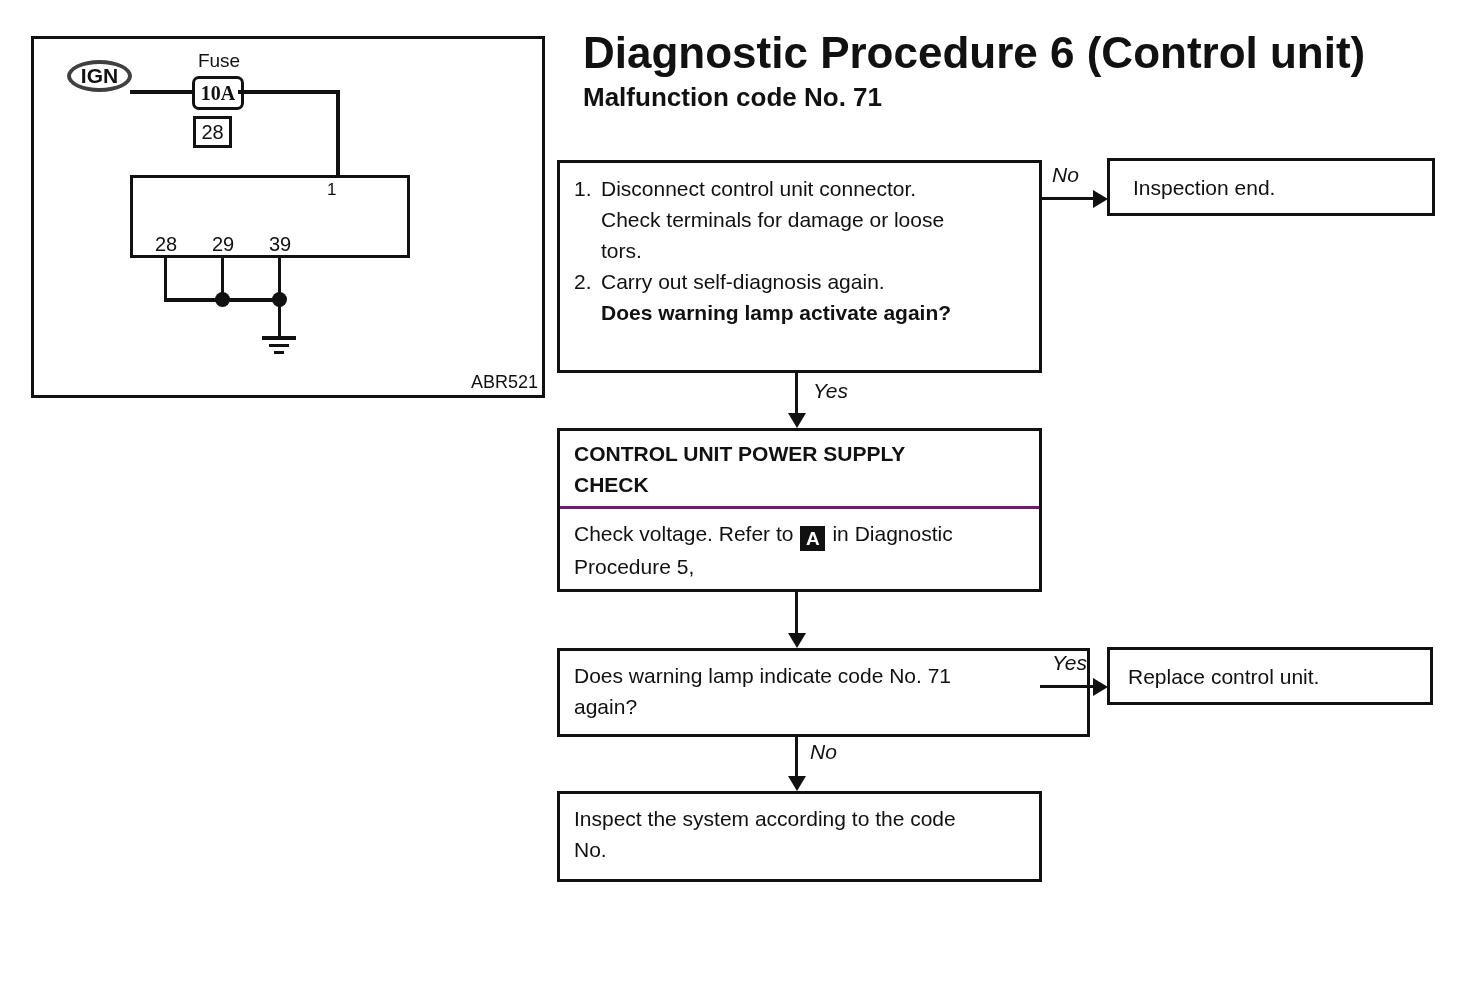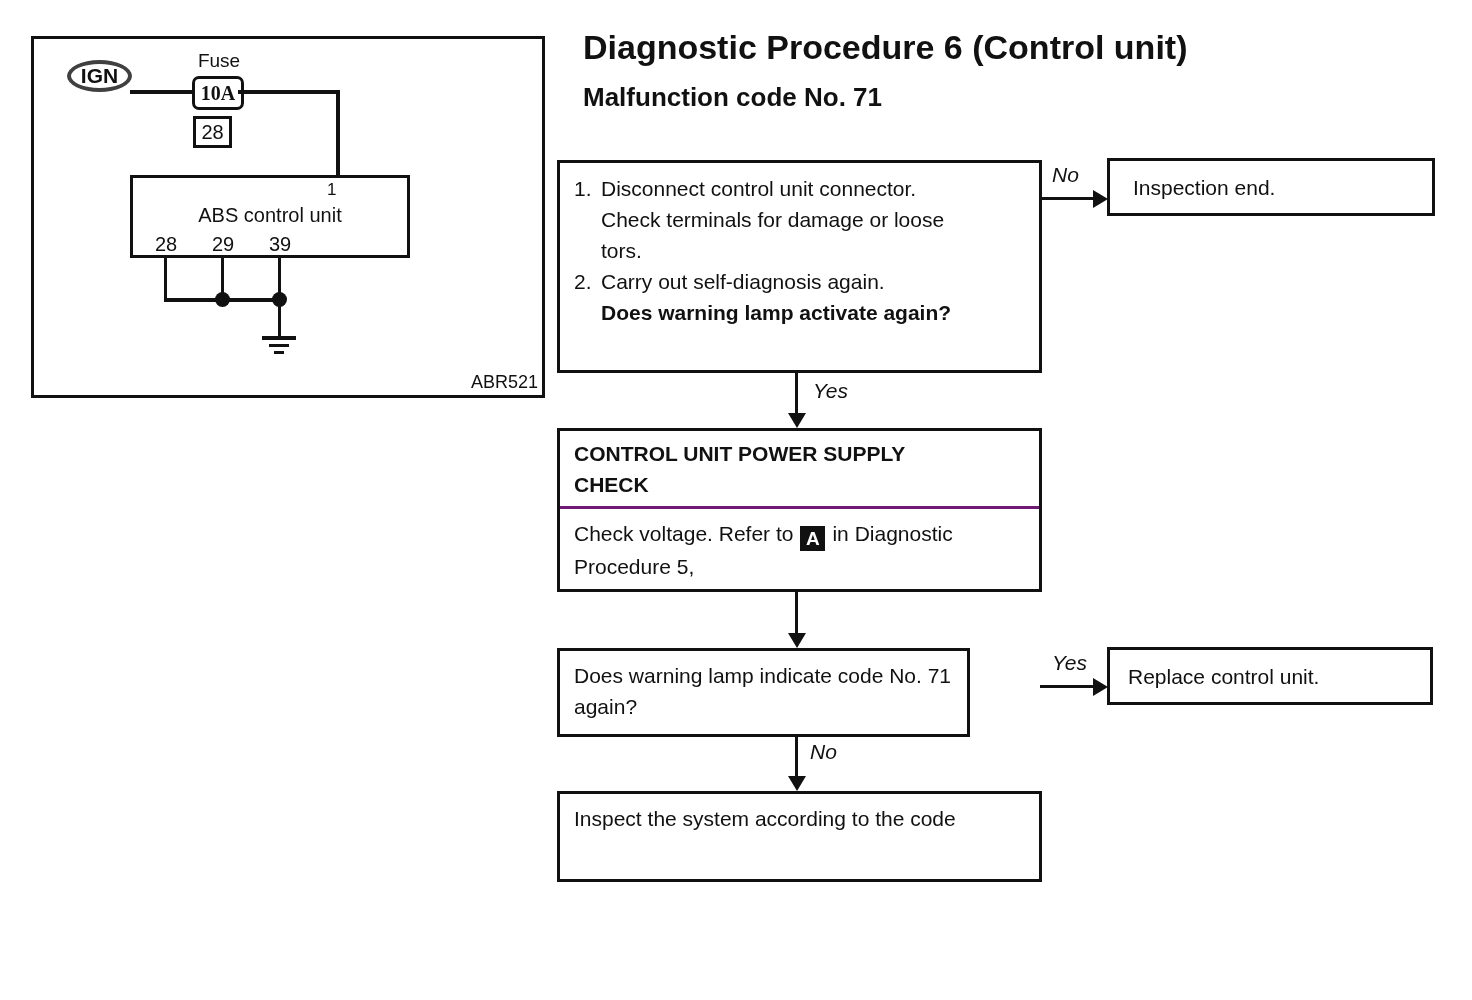--- a/index.html
+++ b/index.html
@@ -48,40 +48,39 @@
               text-align:center;font-size:20px;font-weight:bold;line-height:28px;font-family:Liberation Serif, serif;">10A</div>
 
   <div class="abs" style="left:193px;top:116px;width:33px;height:26px;border:3px solid #111;
               text-align:center;font-size:20px;line-height:26px;">28</div>
 
   <div class="hline" style="left:238px;top:90px;width:102px;"></div>
   <div class="vline" style="left:336px;top:90px;height:87px;width:4px;"></div>
 
   <div class="abs" style="left:130px;top:175px;width:274px;height:77px;border:3px solid #111;">
     <div class="abs" style="left:194px;top:2px;font-size:17px;">1</div>
-    <div class="abs" style="left:0;top:26px;width:100%;text-align:center;font-size:20px;">ABS control unit</div>
     <div class="term" style="left:22px;top:55px;">28</div>
     <div class="term" style="left:79px;top:55px;">29</div>
     <div class="term" style="left:136px;top:55px;">39</div>
   </div>
 
   <div class="vline" style="left:164px;top:256px;height:46px;"></div>
   <div class="vline" style="left:221px;top:256px;height:46px;"></div>
   <div class="vline" style="left:278px;top:256px;height:46px;"></div>
   <div class="hline" style="left:164px;top:298px;width:117px;"></div>
   <div class="dot" style="left:215px;top:292px;"></div>
   <div class="dot" style="left:272px;top:292px;"></div>
   <div class="vline" style="left:278px;top:302px;height:36px;"></div>
   <div class="hline" style="left:262px;top:336px;width:34px;"></div>
   <div class="hline thin" style="left:269px;top:344px;width:20px;"></div>
   <div class="hline thin" style="left:274px;top:351px;width:10px;"></div>
 
   <div class="abs" style="left:420px;top:372px;width:118px;text-align:right;font-size:18px;">ABR521</div>
 
-  <div class="abs bold" style="left:583px;top:28px;font-size:34px;white-space:nowrap;">Diagnostic Procedure 6 (Control unit)</div>
+  <div class="abs bold" style="left:583px;top:28px;font-size:44px;white-space:nowrap;">Diagnostic Procedure 6 (Control unit)</div>
   <div class="abs bold" style="left:583px;top:82px;font-size:26px;white-space:nowrap;">Malfunction code No. 71</div>
 
   <div class="fbox" style="left:557px;top:160px;width:485px;height:213px;padding:10px 12px 0 14px;">
     <div class="row">
       <span class="num">1.</span>
       <span>Disconnect control unit connector.</span>
     </div>
     <div class="row">
       <span class="num"></span>
       <span>Check terminals for damage or loose</span>
@@ -124,34 +123,35 @@
       <div>
         <span>Check voltage. Refer to</span><span class="ref-badge">A</span><span>in Diagnostic</span>
       </div>
       <div>Procedure 5,</div>
     </div>
   </div>
 
   <div class="vline" style="left:795px;top:592px;height:43px;"></div>
   <div class="head-down" style="left:788px;top:633px;"></div>
 
-  <div class="fbox" style="left:557px;top:648px;width:413px;height:89px;padding:9px 12px 0 14px;">
+  <div class="fbox" style="left:557px;top:648px;width:533px;height:89px;padding:9px 12px 0 14px;">
     <div>Does warning lamp indicate code No. 71</div>
     <div>again?</div>
   </div>
 
   <div class="flabel" style="left:1052px;top:651px;">Yes</div>
   <div class="hline thin" style="left:1040px;top:685px;width:56px;"></div>
   <div class="head-right" style="left:1093px;top:678px;"></div>
 
   <div class="fbox side-box" style="left:1107px;top:647px;width:326px;height:58px;">
     <span>Replace control unit.</span>
   </div>
 
   <div class="flabel" style="left:810px;top:740px;">No</div>
   <div class="vline" style="left:795px;top:737px;height:41px;"></div>
   <div class="head-down" style="left:788px;top:776px;"></div>
 
   <div class="fbox" style="left:557px;top:791px;width:485px;height:91px;padding:9px 12px 0 14px;">
     <div>Inspect the system according to the code</div>
+    <div>No.</div>
   </div>
 
 </div>
 
 </body></html>

